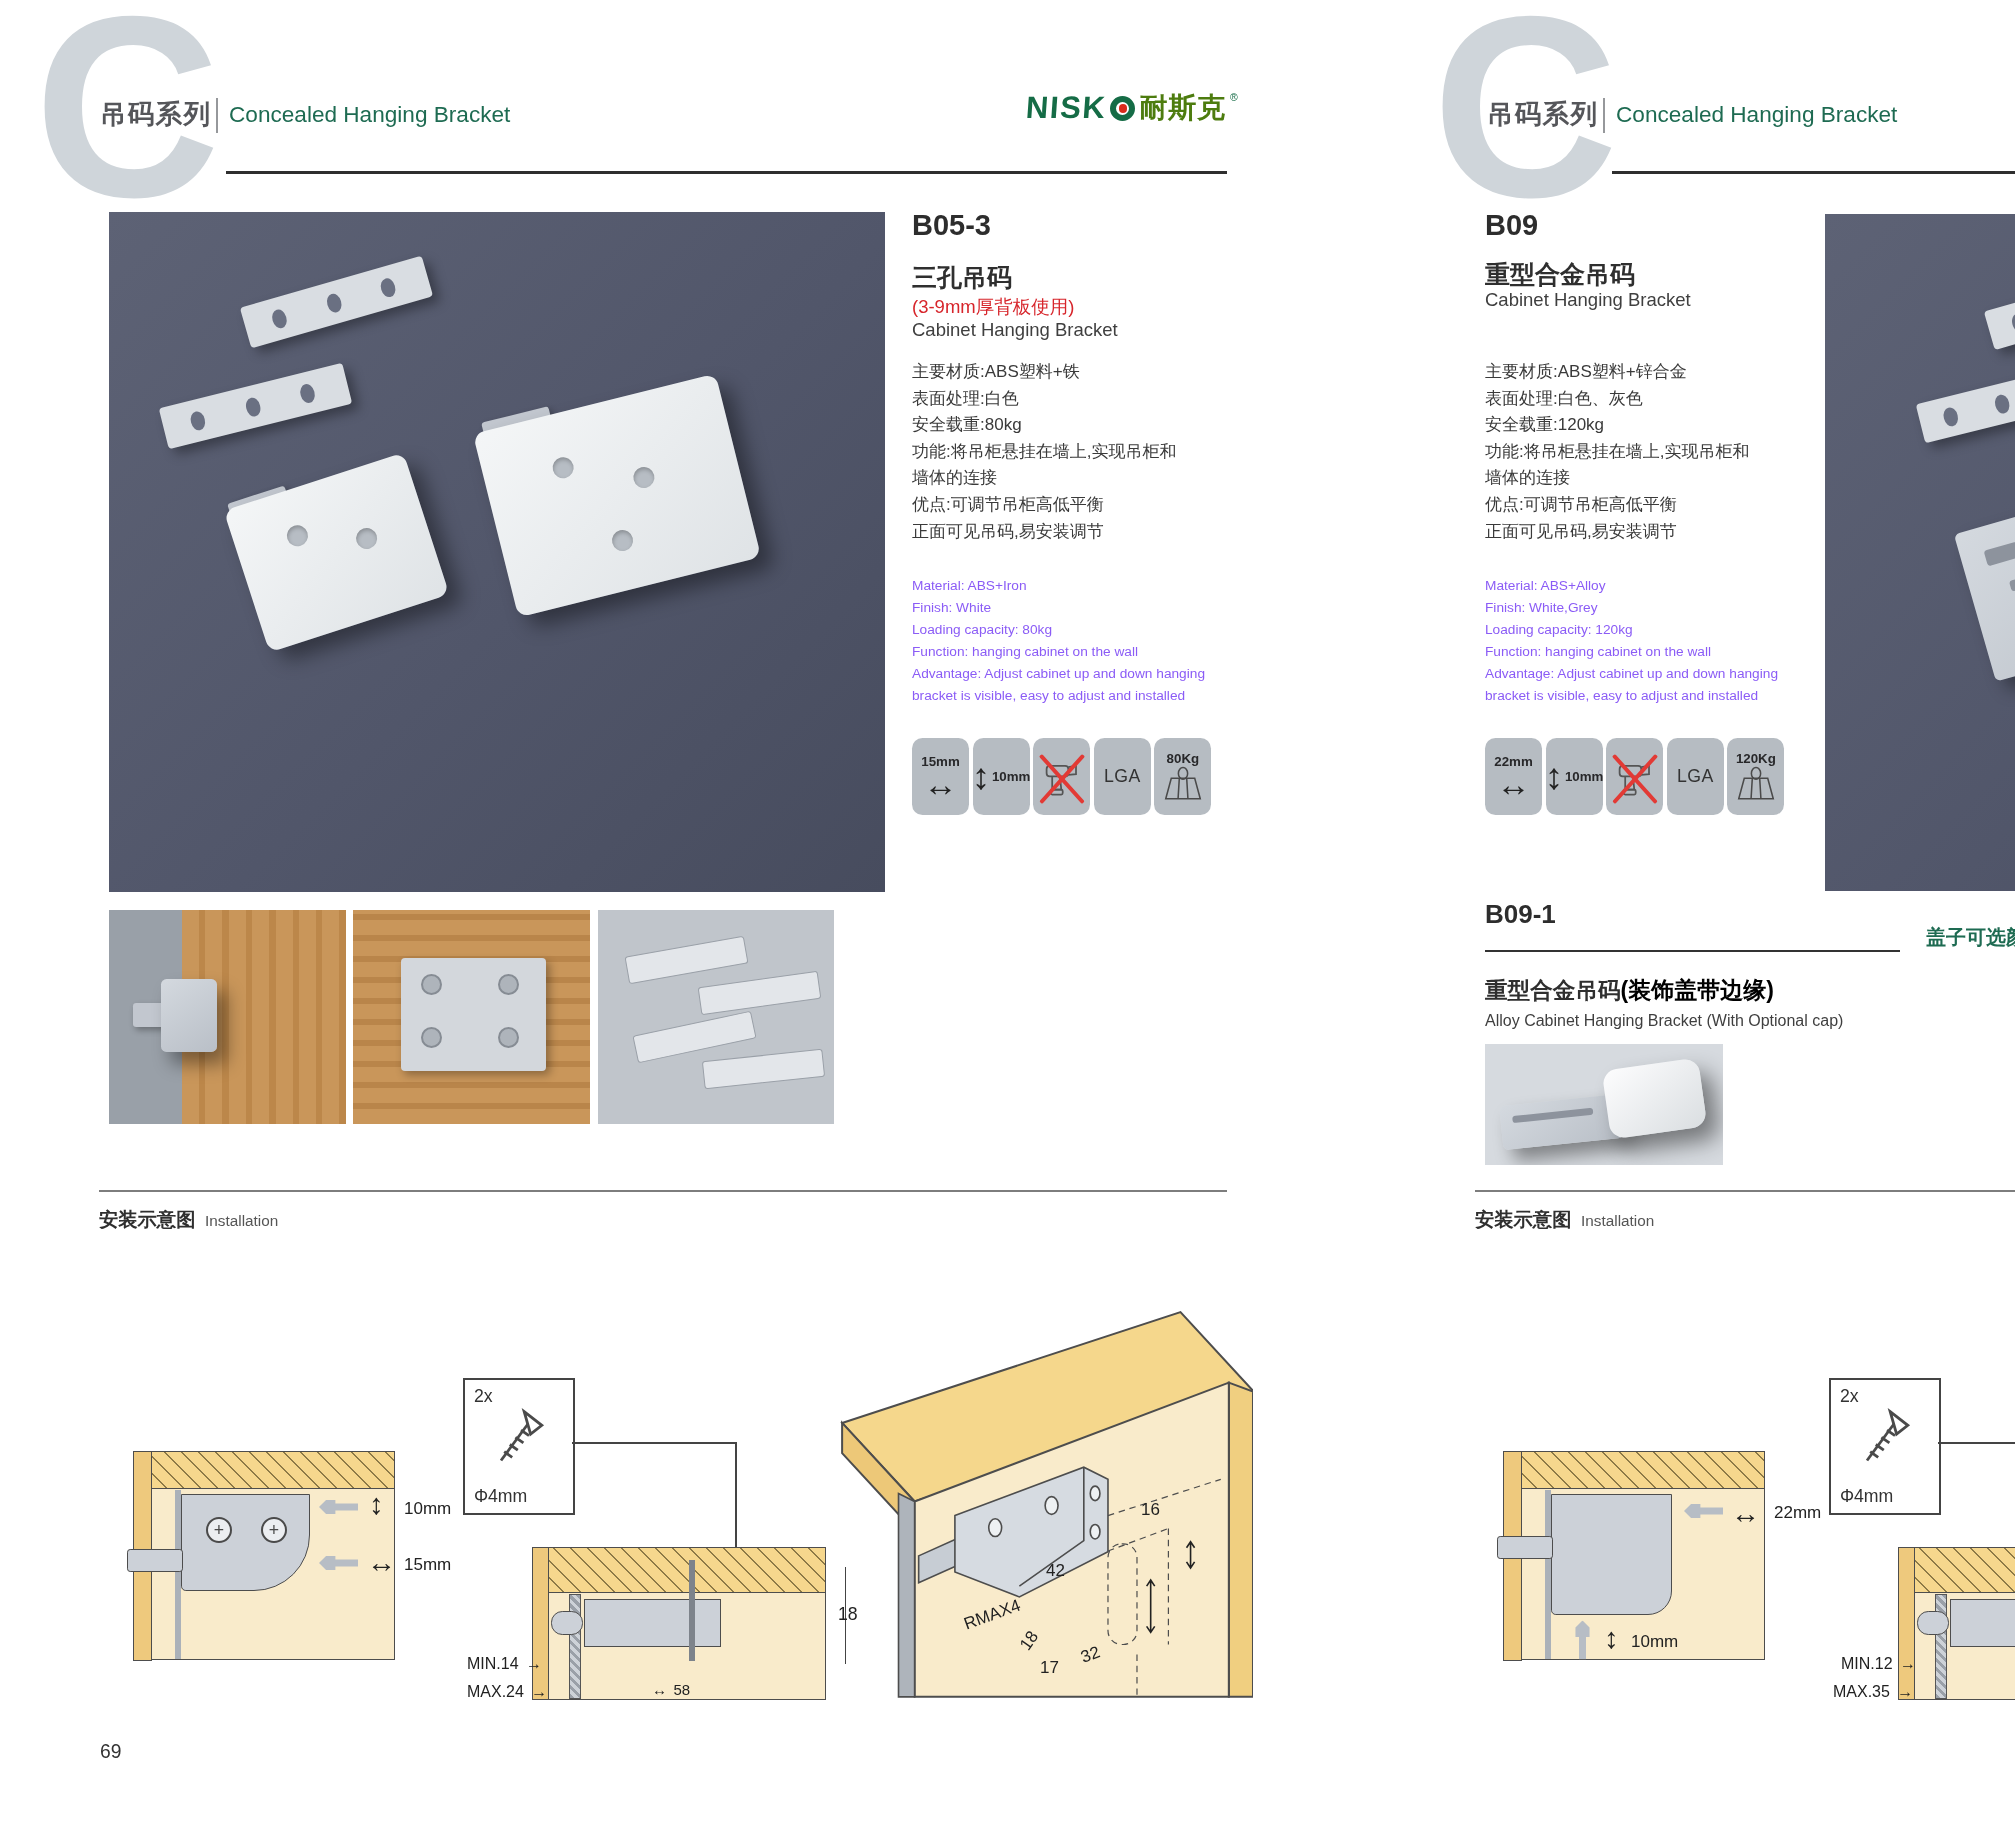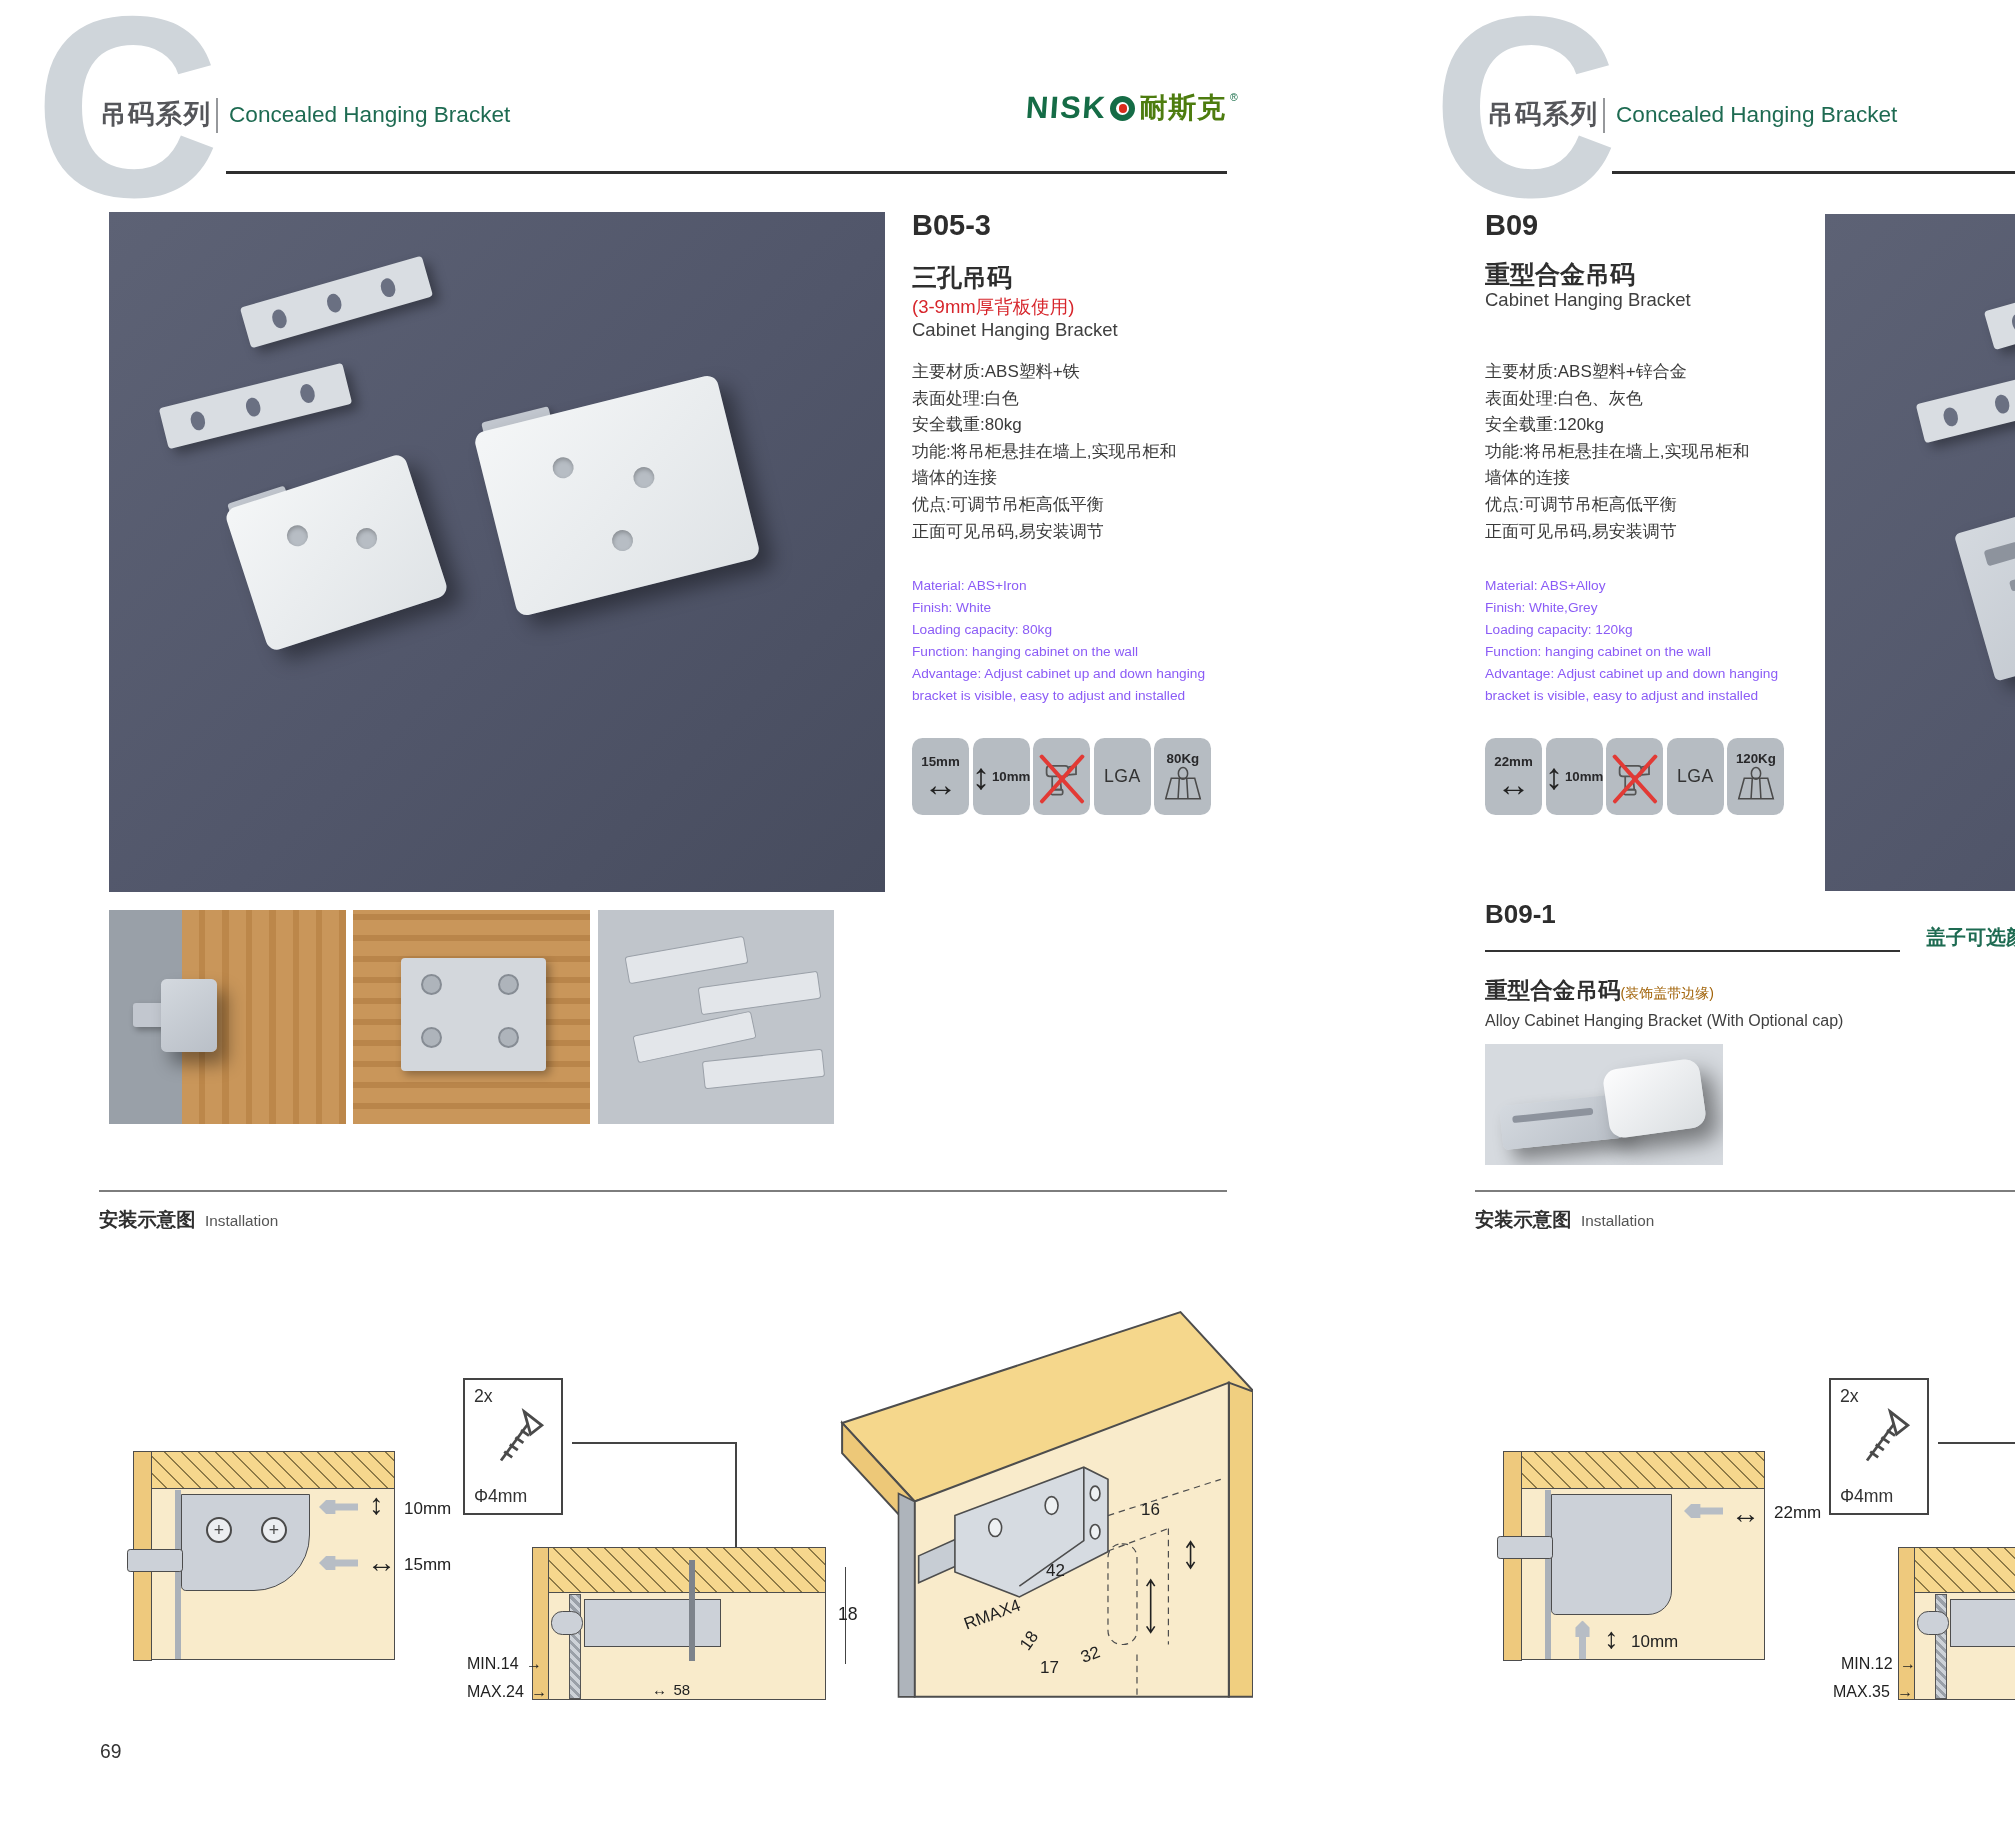--- a/index.html
+++ b/index.html
@@ -17,21 +17,21 @@
   .logo{position:absolute;display:flex;align-items:center;gap:4px;z-index:2;}
   .logo .en{font-size:31px;font-weight:bold;color:#156c46;letter-spacing:1.6px;transform:skewX(-4deg);}
   .logo .o{display:inline-block;width:25px;height:25px;border:6px solid #156c46;border-radius:50%;position:relative;}
   .logo .o .dot{position:absolute;left:50%;top:50%;width:8.9px;height:8.9px;margin:-4.4px 0 0 -4.4px;border-radius:50%;background:#d92b1c;}
   .logo .cn{font-size:28px;font-weight:bold;color:#4d7c0f;letter-spacing:0.8px;}
   .logo .reg{font-size:10.5px;color:#156c46;align-self:flex-start;margin-top:2.4px;}
 
   
   .code{position:absolute;font-size:29px;font-weight:bold;color:#2d2d2d;}
   .name-cn{position:absolute;font-size:25px;font-weight:bold;color:#2f2f2f;}
-  .name-cn .small-note{font-size:14px;font-weight:normal;color:#a16207;}
+  .name-cn .small-note{font-size:23px;font-weight:bold;color:#000000;}
   .note-red{position:absolute;font-size:18.5px;color:#d7252b;}
   .name-en{position:absolute;font-size:18.5px;color:#3f3f3f;}
   .specs-cn{position:absolute;font-size:17px;line-height:26.6px;color:#3a3a3a;}
   .specs-en{position:absolute;font-size:13.7px;line-height:22px;color:#8b5cf6;}
 
   
   .tiles{position:absolute;display:flex;gap:3.6px;}
   .tile{width:57px;height:77px;background:#b6bcc2;border-radius:10.5px;position:relative;display:flex;flex-direction:column;align-items:center;justify-content:center;}
   .tile .tlabel{font-size:13.3px;font-weight:bold;color:#28282a;}
   .tile .bigarrow{font-size:34px;line-height:31px;color:#222;font-weight:bold;}
@@ -74,21 +74,21 @@
   .bpanel{background:#abb1b9;}
   .gbracket{background:#ccd1d8;border:1.6px solid #4d4d4d;}
   .screwcircle{position:absolute;border-radius:50%;background:#eceef1;border:2px solid #4a4a4a;display:flex;align-items:center;justify-content:center;font-size:17.7px;color:#4a4a4a;}
   .bit{position:absolute;width:39px;height:16px;background:#b7bdc5;clip-path:polygon(0 50%,18% 6%,42% 6%,42% 28%,100% 28%,100% 72%,42% 72%,42% 94%,18% 94%);}
   .dimlabel{position:absolute;font-size:17px;color:#222;}
   .dimarrow{position:absolute;font-size:29px;font-weight:bold;color:#222;line-height:1;}
   .minmax{position:absolute;font-size:16px;color:#222;}
   .minmax::after{content:"→";margin-left:7.3px;}
   .dim-w{position:absolute;font-size:15px;color:#222;}
   .dim-w::before{content:"↔";margin-right:6.4px;}
-  .screwbox{position:absolute;width:100px;height:137px;background:#fff;border:2px solid #444;}
+  .screwbox{position:absolute;width:112px;height:137px;background:#fff;border:2px solid #444;}
   .screwbox .qty{position:absolute;left:8.9px;top:5.6px;font-size:17.7px;color:#333;}
   .screwbox .phi{position:absolute;left:8.9px;bottom:5.6px;font-size:17.7px;color:#333;}
   .vline{position:absolute;background:#444;}
   .hline{position:absolute;background:#444;}
   .vdim{position:absolute;font-size:17.7px;color:#222;}
   .rot20{transform:rotate(-20deg);} .rot55{transform:rotate(-55deg);}
   .pageno{position:absolute;font-size:19.3px;color:#333;}
 </style>
 </head>
 <body>

